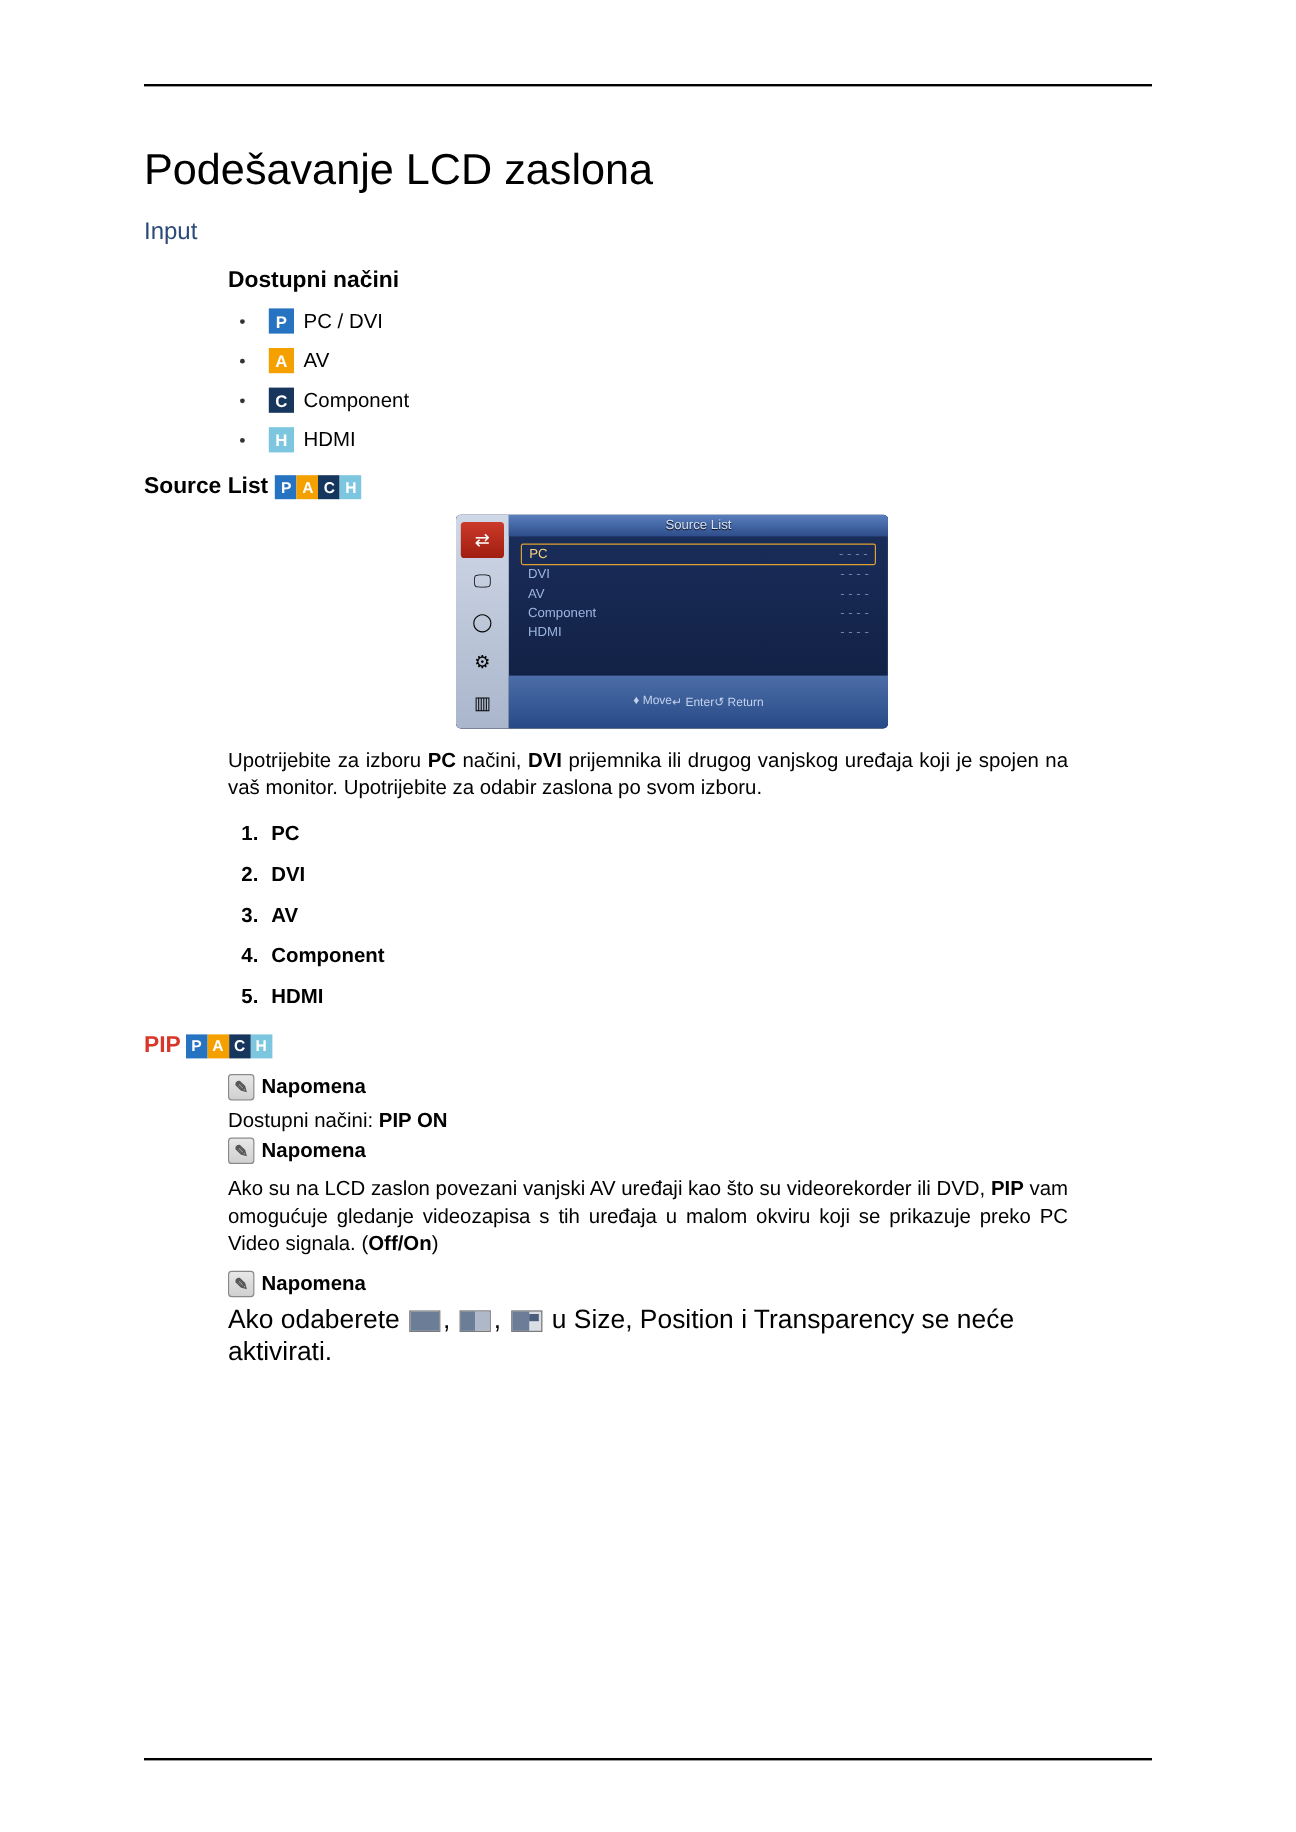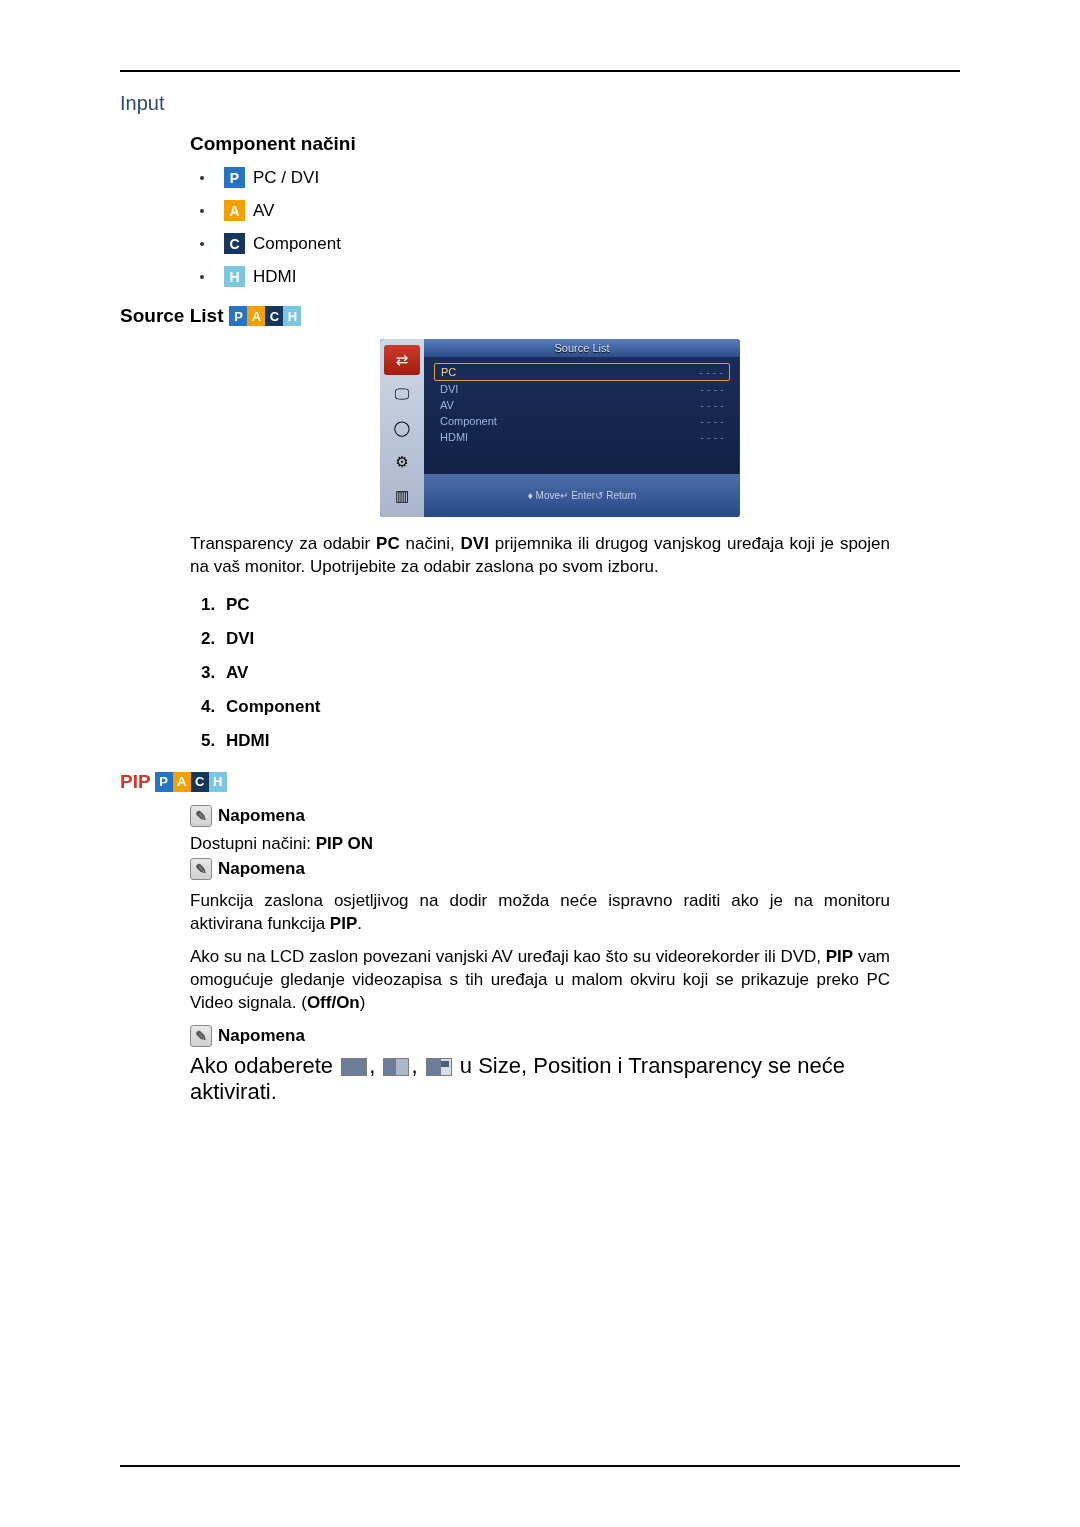--- a/index.html
+++ b/index.html
@@ -227,24 +227,25 @@
     margin: 4px 90px 0 90px;
     font-size: 22px;
   }
 </style>
 </head>
 <body>
 
 <div class="page">
   <div class="rule-top"></div>
 
+  <h1>Podešavanje LCD zaslona</h1>
 
   <h2 class="input">Input</h2>
 
-  <h3>Component načini</h3>
+  <h3>Dostupni načini</h3>
 
   <ul class="modes-list">
     <li>
       <span class="bullet"></span>
       <span class="tag p">P</span>
       <span>PC / DVI</span>
     </li>
     <li>
       <span class="bullet"></span>
       <span class="tag a">A</span>
@@ -308,21 +309,21 @@
         <div class="osd-footer">
           <span>♦ <span>Move</span></span>
           <span>↵ <span>Enter</span></span>
           <span>↺ <span>Return</span></span>
         </div>
       </div>
     </div>
   </div>
 
   <p class="body-text">
-    <span>Transparency za odabir </span><span class="b">PC</span><span> načini, </span><span class="b">DVI</span><span> prijemnika ili drugog vanjskog uređaja koji je spojen na vaš monitor. Upotrijebite za odabir zaslona po svom izboru.</span>
+    <span>Upotrijebite za izboru </span><span class="b">PC</span><span> načini, </span><span class="b">DVI</span><span> prijemnika ili drugog vanjskog uređaja koji je spojen na vaš monitor. Upotrijebite za odabir zaslona po svom izboru.</span>
   </p>
 
   <ol class="numbered">
     <li>PC</li>
     <li>DVI</li>
     <li>AV</li>
     <li>Component</li>
     <li>HDMI</li>
   </ol>
 
@@ -343,23 +344,20 @@
 
   <p class="body-text" style="margin-top:4px;margin-bottom:2px;">
     <span>Dostupni načini: </span><span class="b">PIP ON</span>
   </p>
 
   <div class="note-row" style="margin-top:2px;">
     <span class="note-icon">✎</span>
     <span>Napomena</span>
   </div>
 
-  <p class="body-text">
-    <span>Funkcija zaslona osjetljivog na dodir možda neće ispravno raditi ako je na monitoru aktivirana funkcija </span><span class="b">PIP</span><span>.</span>
-  </p>
 
   <p class="body-text">
     <span>Ako su na LCD zaslon povezani vanjski AV uređaji kao što su videorekorder ili DVD, </span><span class="b">PIP</span><span> vam omogućuje gledanje videozapisa s tih uređaja u malom okviru koji se prikazuje preko PC Video signala. (</span><span class="b">Off/On</span><span>)</span>
   </p>
 
   <div class="note-row">
     <span class="note-icon">✎</span>
     <span>Napomena</span>
   </div>
 

